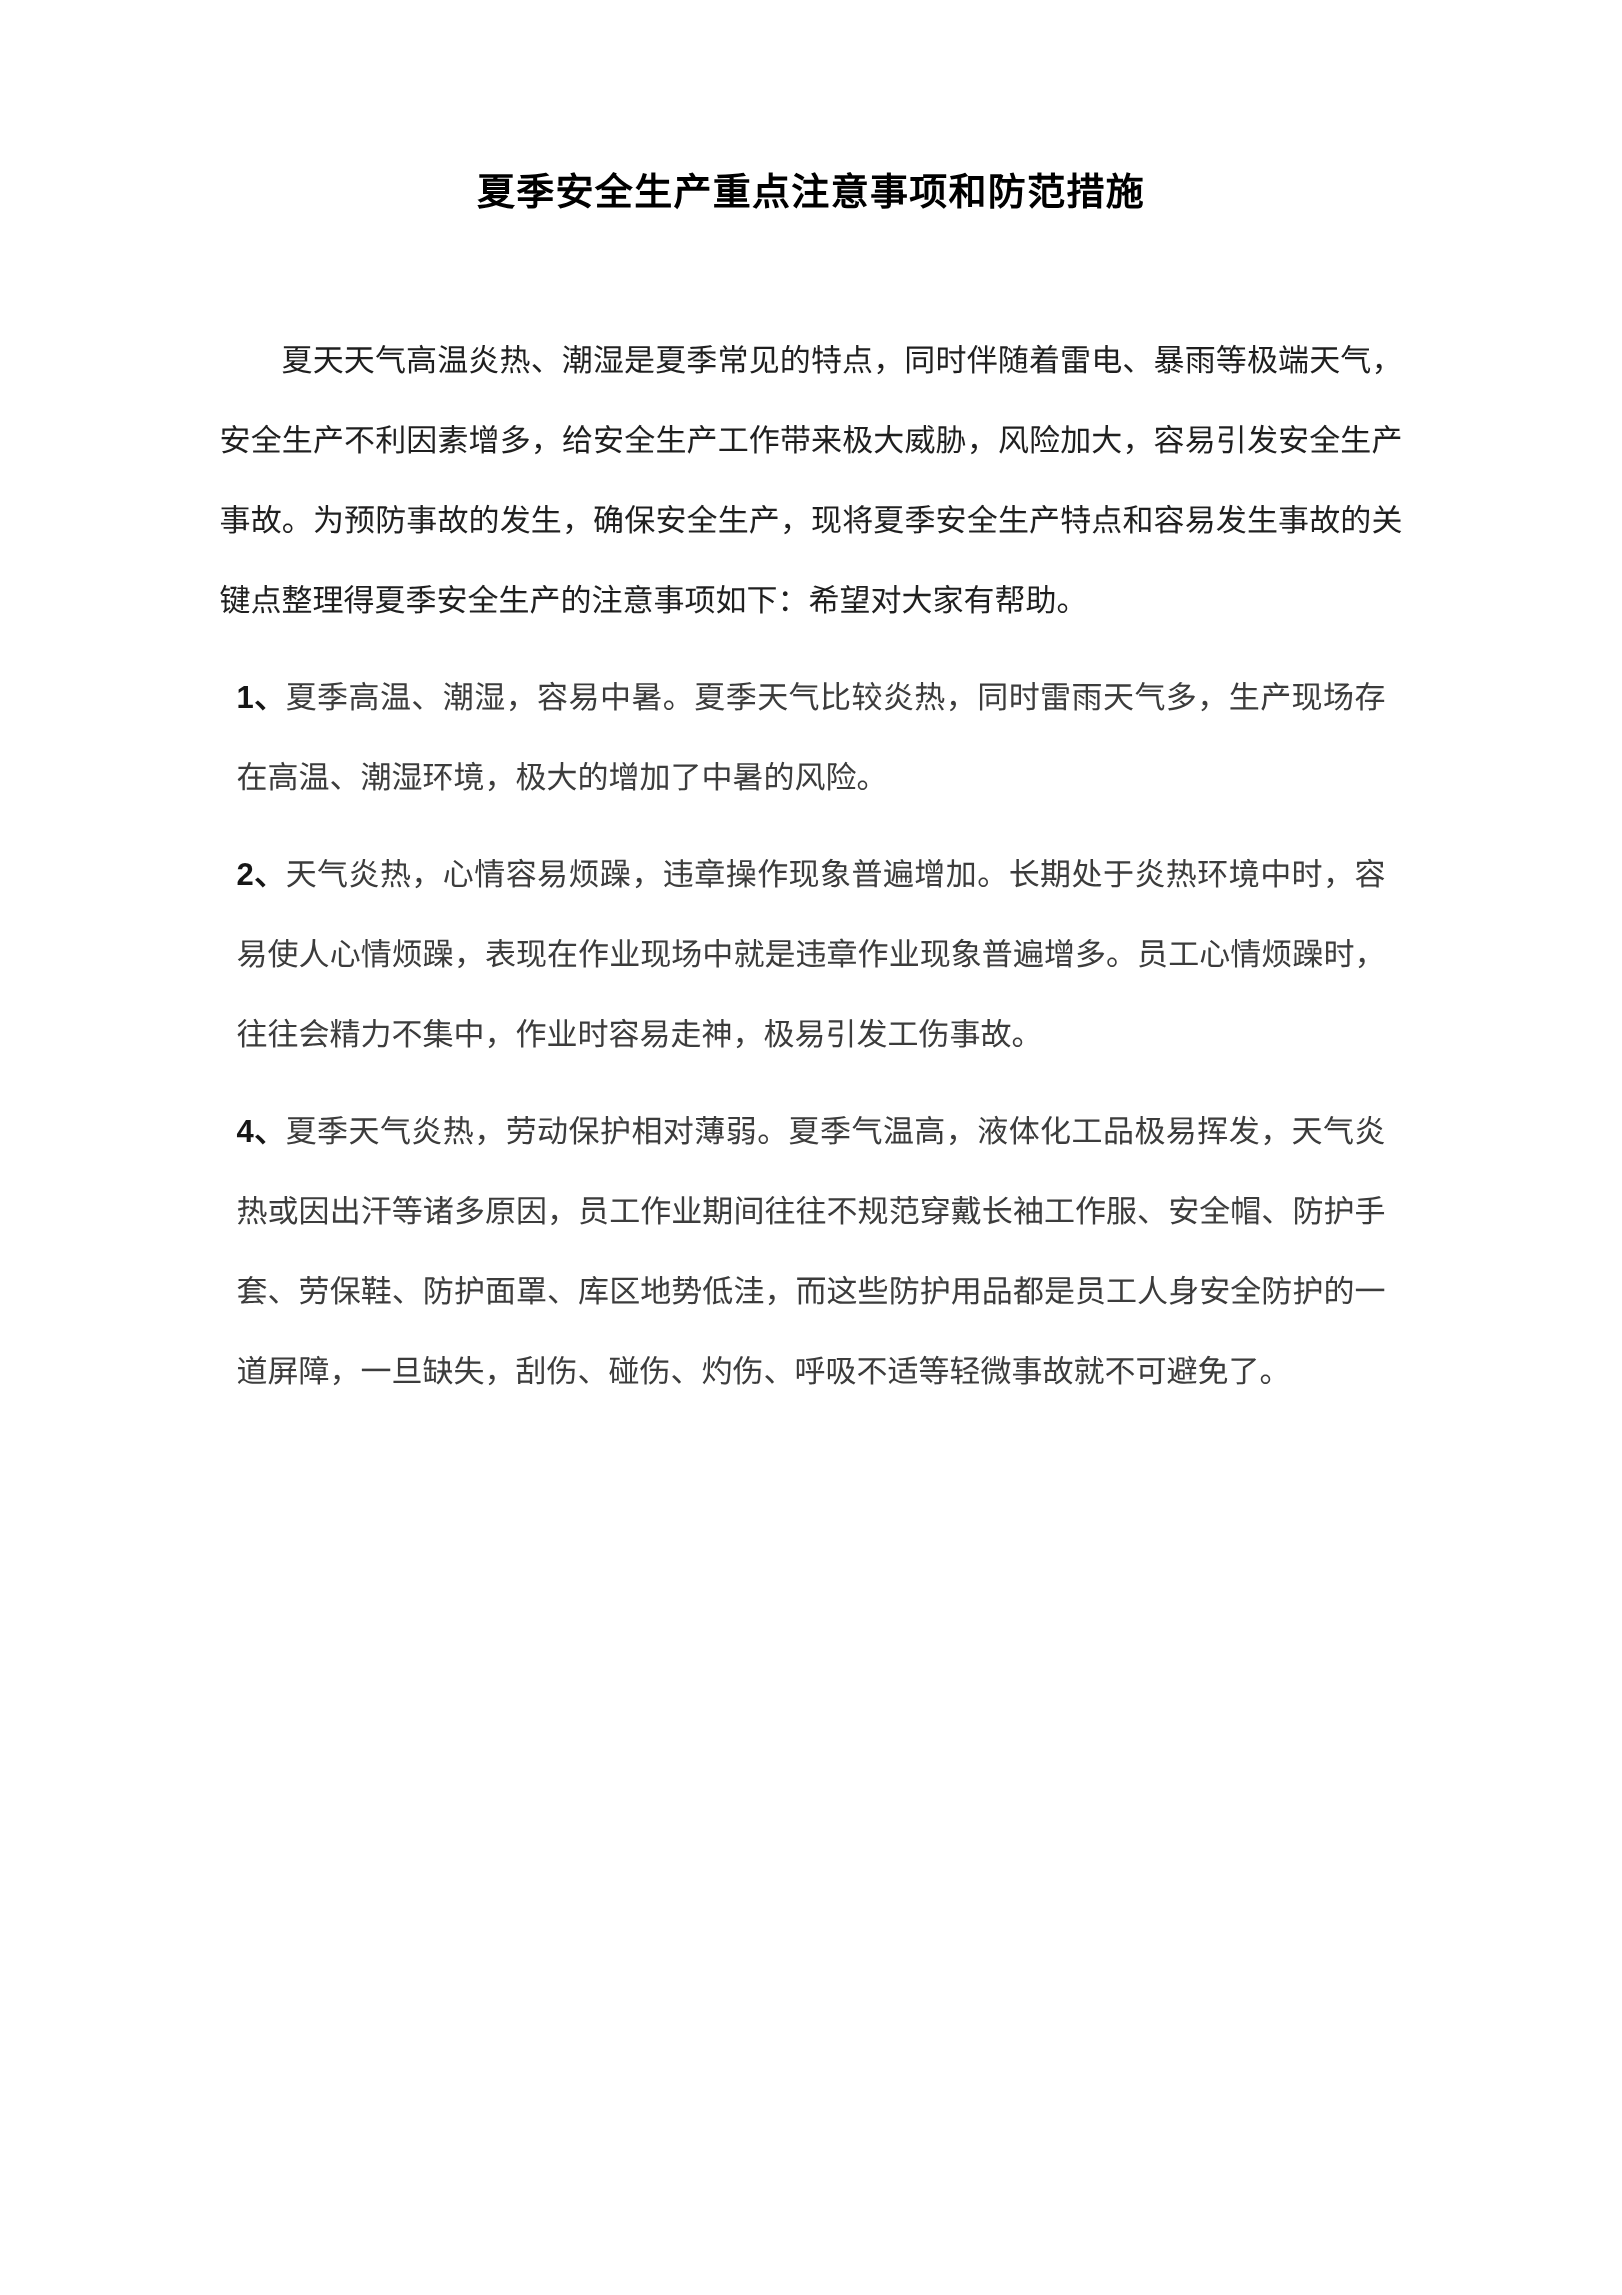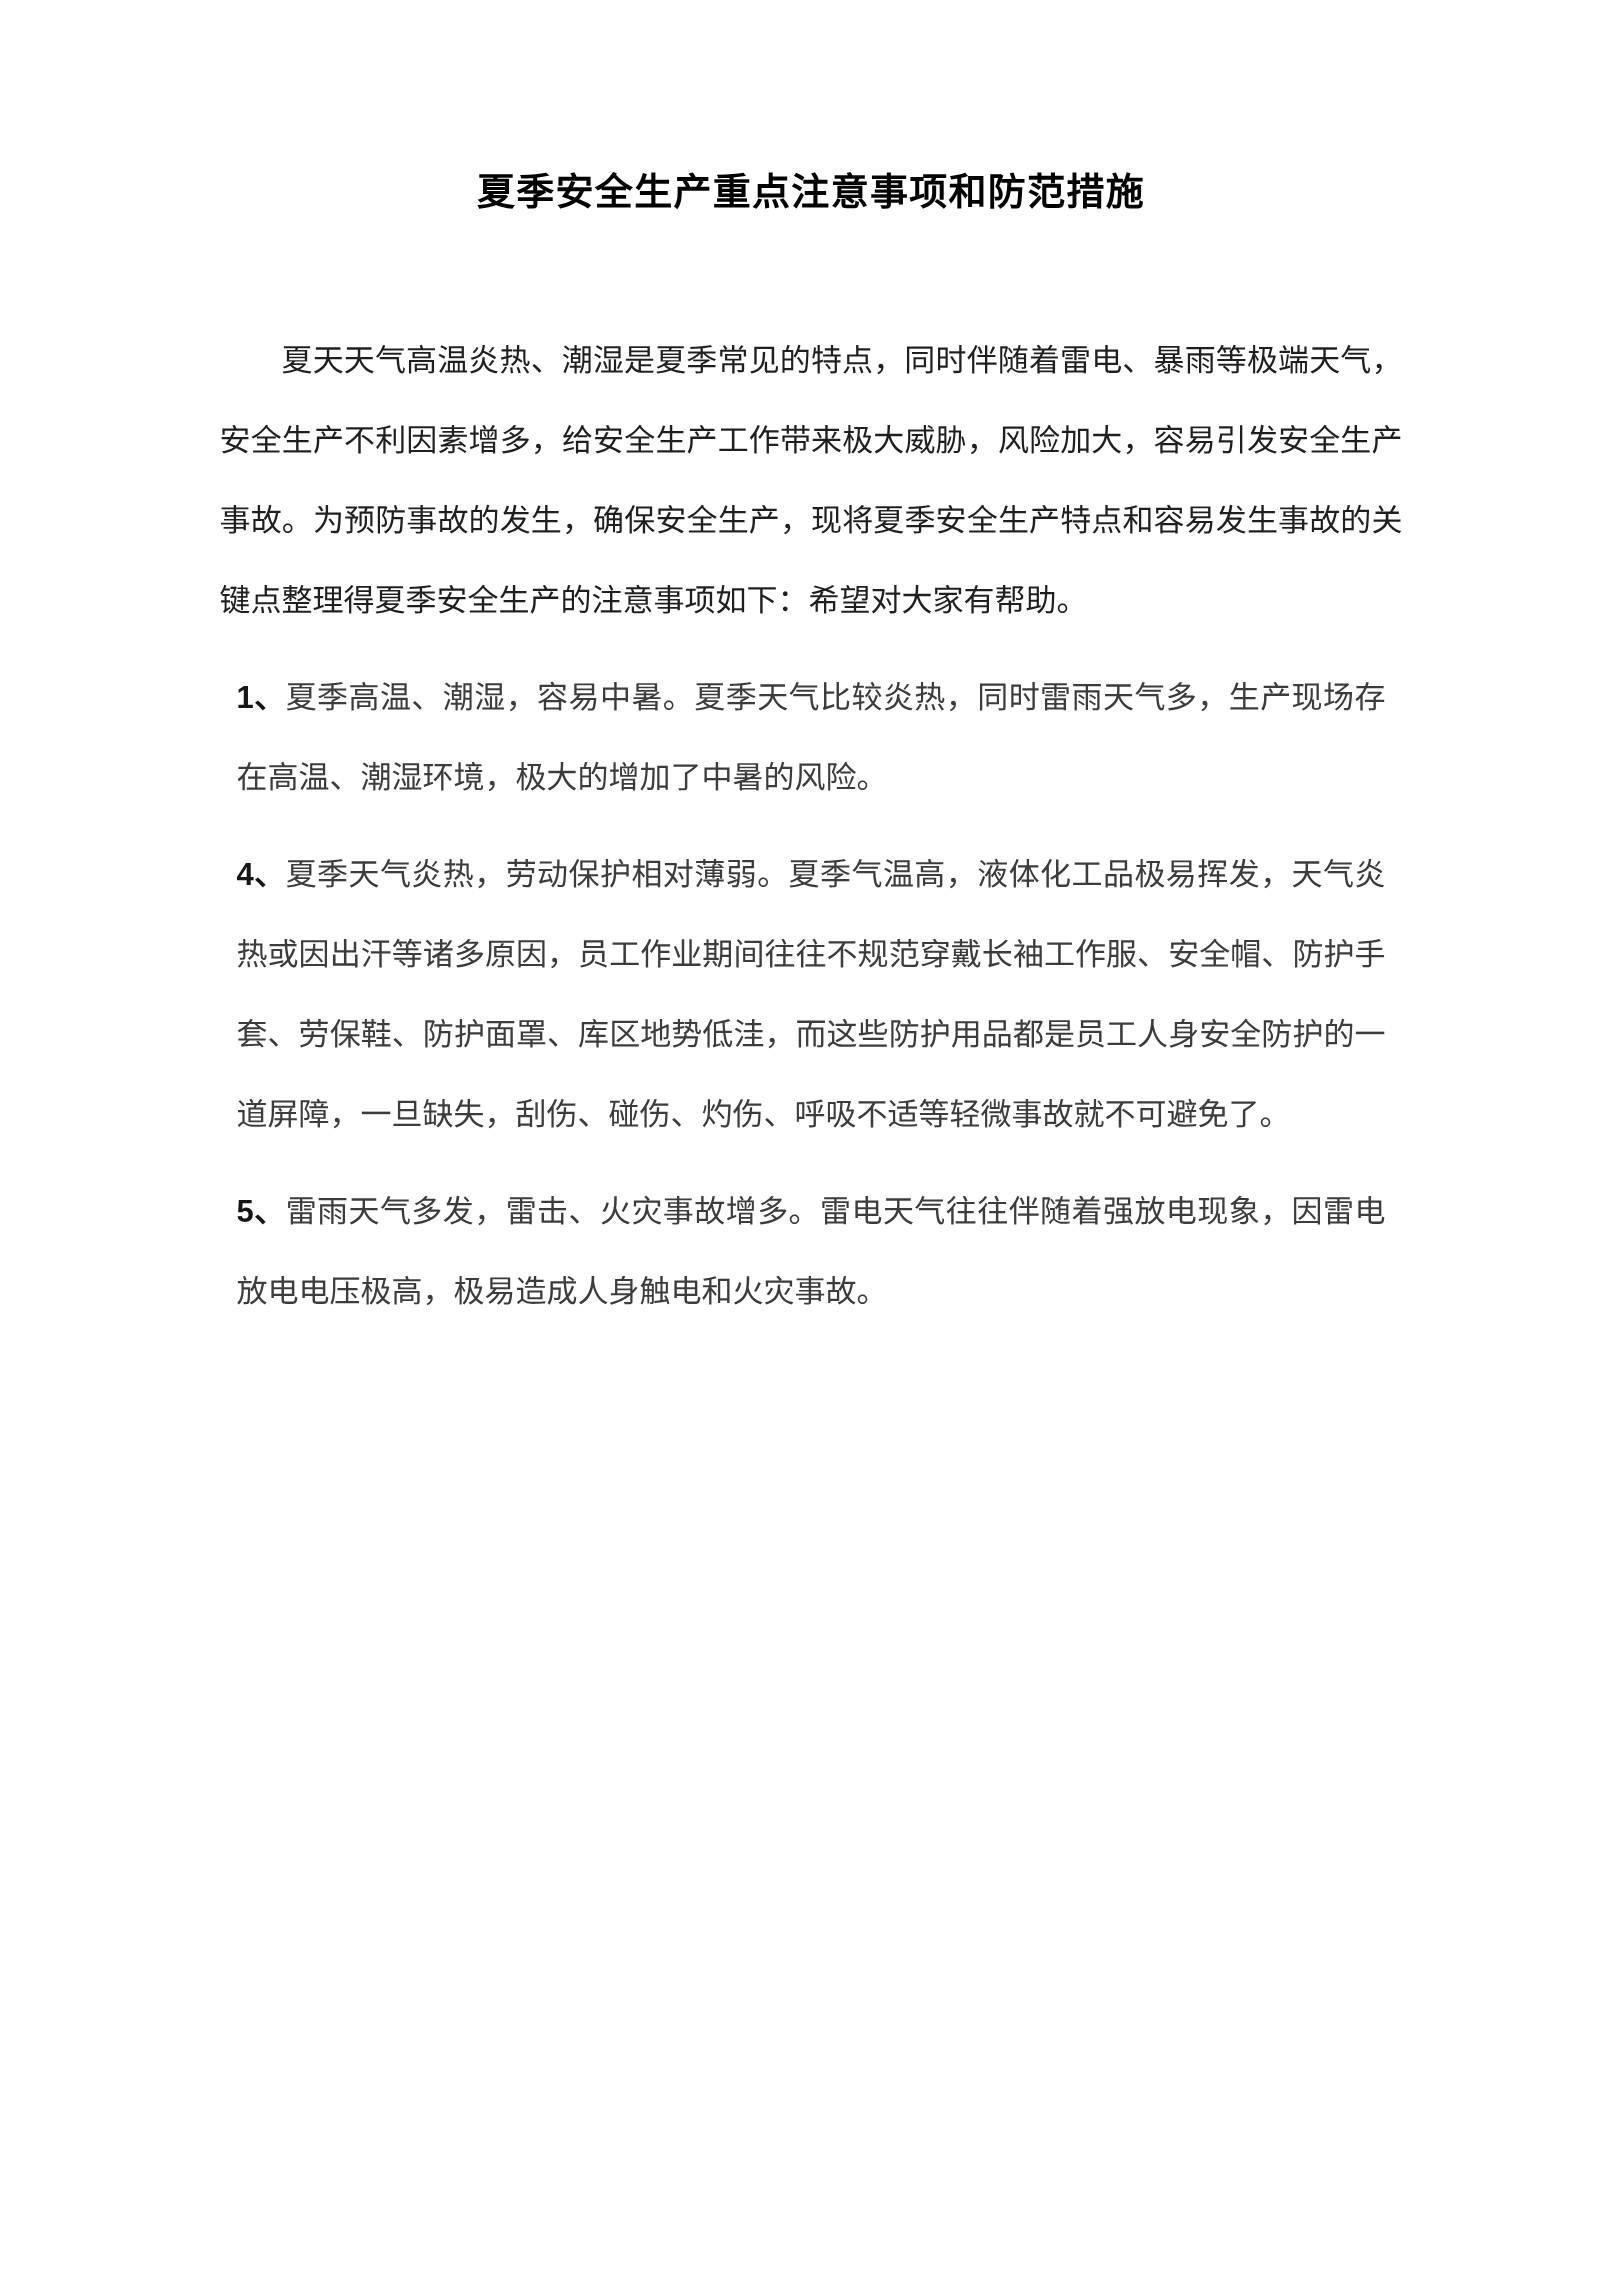--- a/index.html
+++ b/index.html
@@ -55,21 +55,21 @@
 <body>
 
 <div class="page">
 
   <h1 class="doc-title">夏季安全生产重点注意事项和防范措施</h1>
 
   <p class="intro">夏天天气高温炎热、潮湿是夏季常见的特点，同时伴随着雷电、暴雨等极端天气，安全生产不利因素增多，给安全生产工作带来极大威胁，风险加大，容易引发安全生产事故。为预防事故的发生，确保安全生产，现将夏季安全生产特点和容易发生事故的关键点整理得夏季安全生产的注意事项如下：希望对大家有帮助。</p>
 
   <p class="item"><span class="num">1、</span><span>夏季高温、潮湿，容易中暑。夏季天气比较炎热，同时雷雨天气多，生产现场存在高温、潮湿环境，极大的增加了中暑的风险。</span></p>
 
+  <p class="item"><span class="num">2、</span><span>天气炎热，心情容易烦躁，违章操作现象普遍增加。长期处于炎热环境中时，容易使人心情烦躁，表现在作业现场中就是违章作业现象普遍增多。员工心情烦躁时，往往会精力不集中，作业时容易走神，极易引发工伤事故。</span></p>
 
 
   <p class="item"><span class="num">4、</span><span>夏季天气炎热，劳动保护相对薄弱。夏季气温高，液体化工品极易挥发，天气炎热或因出汗等诸多原因，员工作业期间往往不规范穿戴长袖工作服、安全帽、防护手套、劳保鞋、防护面罩、库区地势低洼，而这些防护用品都是员工人身安全防护的一道屏障，一旦缺失，刮伤、碰伤、灼伤、呼吸不适等轻微事故就不可避免了。</span></p>
 
-  <p class="item"><span class="num">5、</span><span>雷雨天气多发，雷击、火灾事故增多。雷电天气往往伴随着强放电现象，因雷电放电电压极高，极易造成人身触电和火灾事故。</span></p>
 
 
 </div>
 
 
 </body></html>

